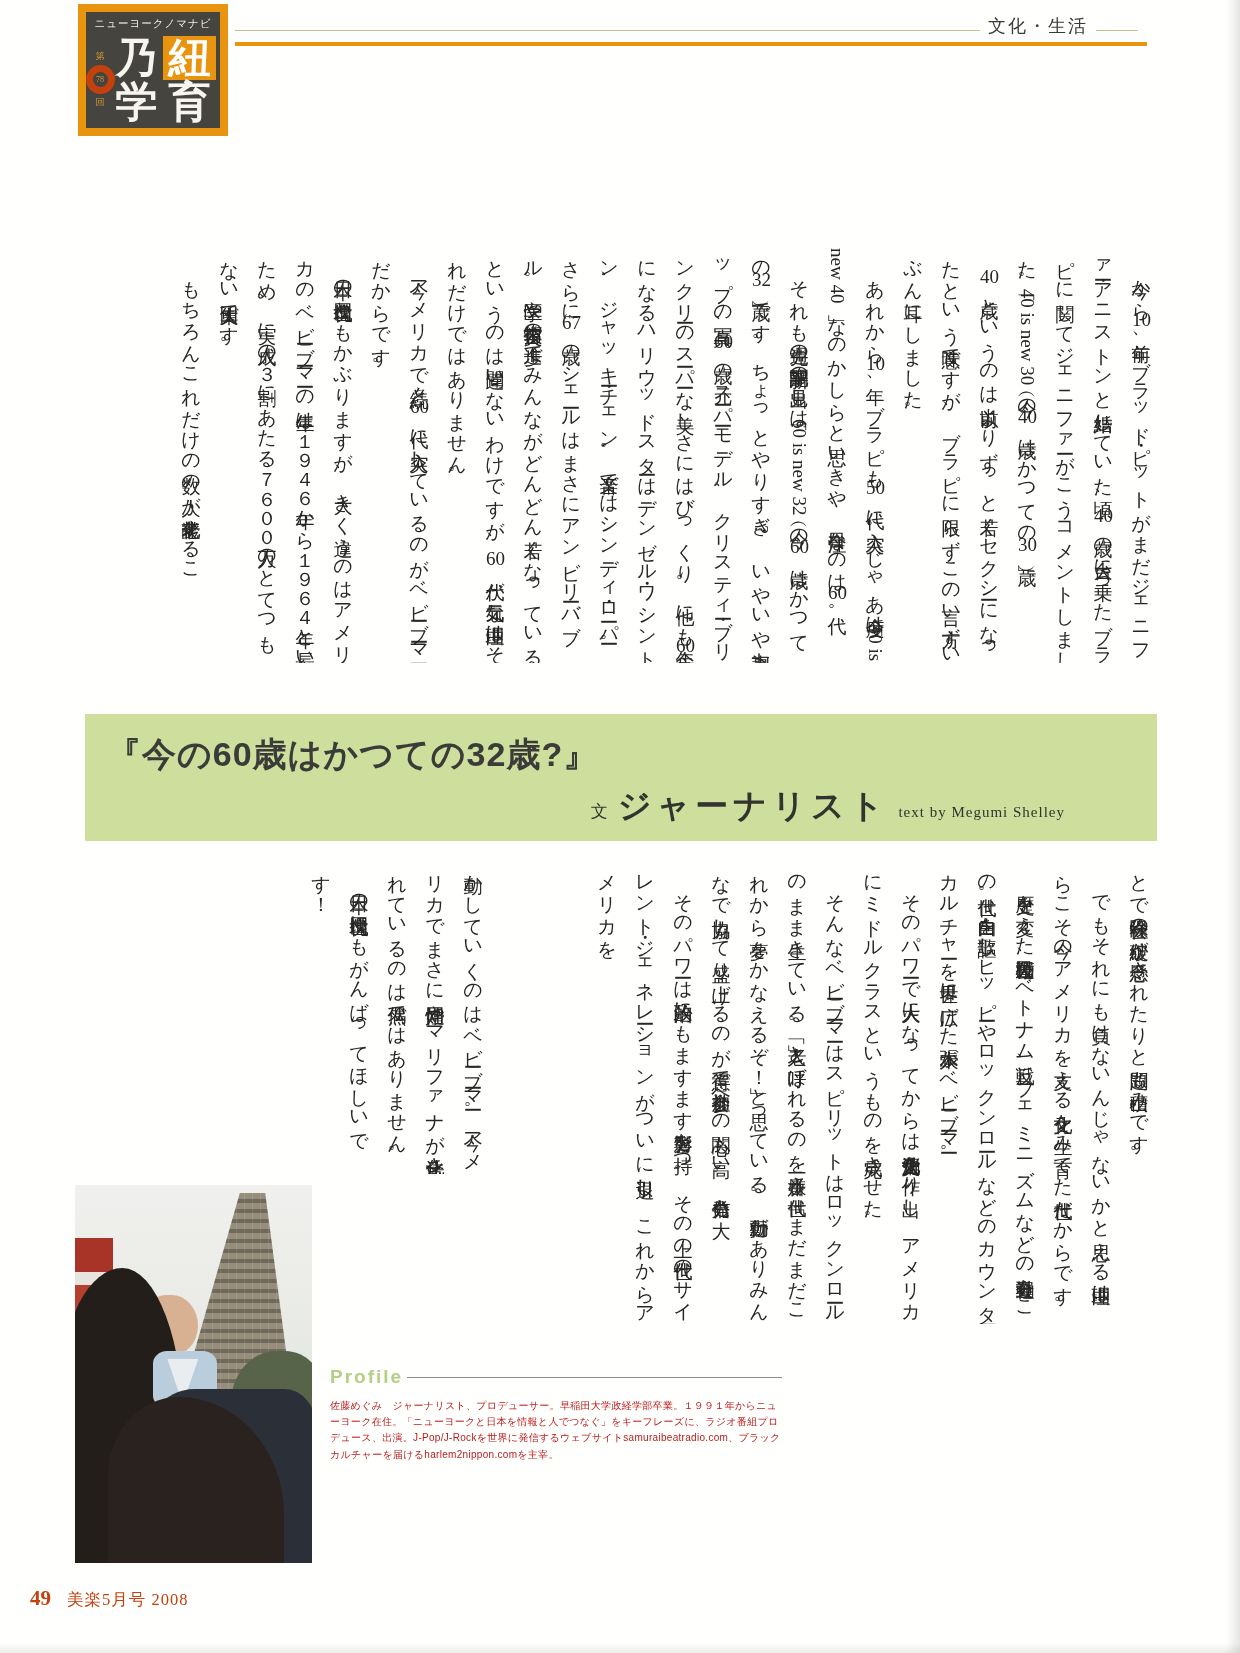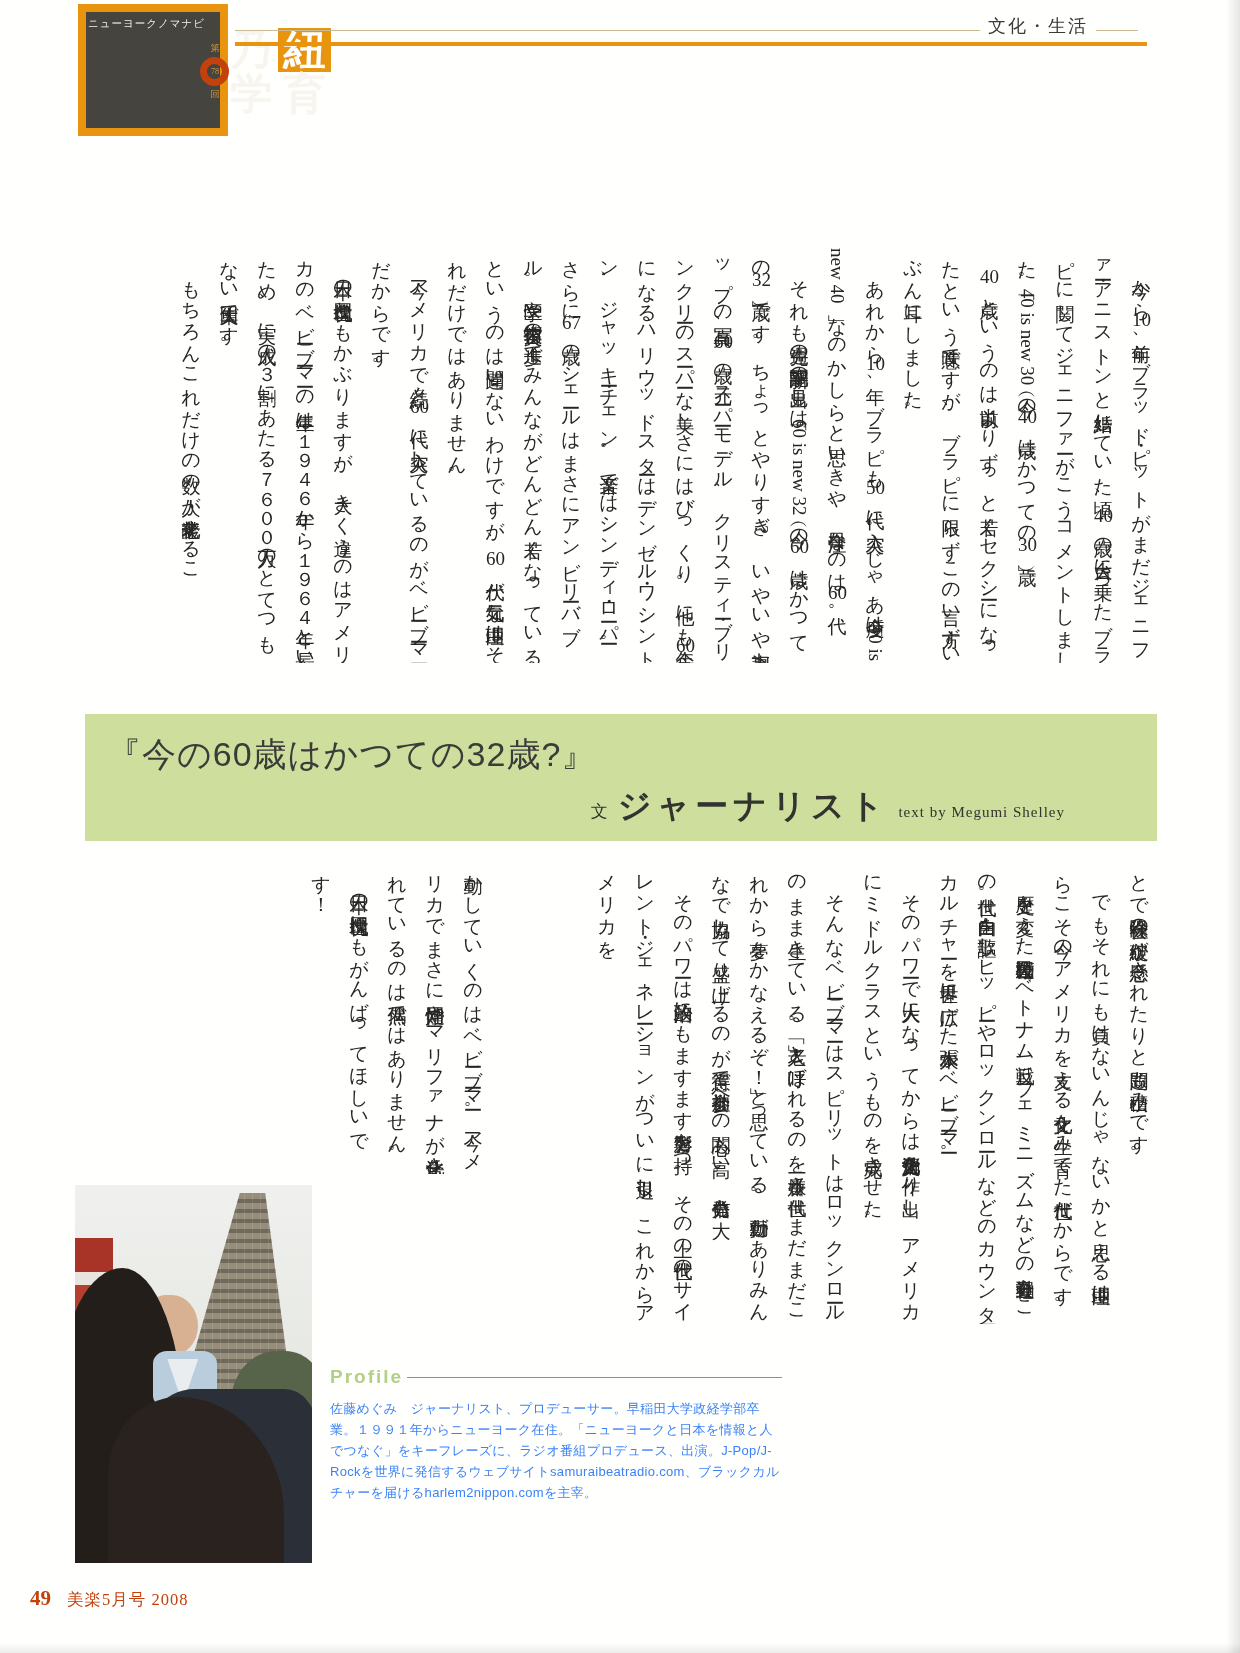--- a/index.html
+++ b/index.html
@@ -9,21 +9,21 @@
   
   .edge-right{position:absolute;right:0;top:0;width:14px;height:100%;
     background:linear-gradient(to right,rgba(0,0,0,0),rgba(0,0,0,0.10));}
   .edge-bottom{position:absolute;left:0;bottom:0;width:100%;height:10px;
     background:linear-gradient(to bottom,rgba(0,0,0,0),rgba(0,0,0,0.08));}
 
   
   .logo{position:absolute;left:78px;top:4px;width:150px;height:132px;
     background:#e8940e;box-sizing:border-box;padding:8px;}
   .logo-inner{width:100%;height:100%;background:#45443e;box-sizing:border-box;
-    padding:3px 2px;display:flex;flex-direction:row;}
+    padding:3px 2px;display:flex;flex-direction:column;}
   .logo-top{color:#f4f2ea;font-family:"Liberation Sans",sans-serif;
     font-size:10.5px;letter-spacing:1px;text-align:center;white-space:nowrap;margin-top:2px;}
   .logo-main{flex:1;display:flex;flex-direction:row;align-items:center;justify-content:center;margin-top:3px;}
   .episode{width:20px;display:flex;flex-direction:column;align-items:center;gap:2px;color:#d89a3a;
     font-size:9px;font-family:"Liberation Serif",serif;}
   .episode-circle{width:15px;height:15px;border:7px solid #c2410c;border-radius:50%;
     display:flex;align-items:center;justify-content:center;font-size:8px;line-height:1;}
   .kanji-grid{display:grid;grid-template-columns:53px 53px;grid-template-rows:44px 44px;}
   .kanji{color:#f7f5ee;font-size:42px;line-height:44px;text-align:center;font-weight:bold;
     font-family:"Liberation Serif","DejaVu Serif",serif;}
@@ -43,21 +43,21 @@
   .vtext p{margin:0;text-indent:1em;}
   .vtext p.cont{text-indent:0;}
   .tcy{text-combine-upright:all;}
   .upper-block{right:80px;top:248px;width:1072px;height:415px;}
   .lower-main{right:82px;top:862px;width:660px;height:462px;}
   .lower-side{right:748px;top:862px;width:410px;height:312px;}
 
   
   .banner{position:absolute;left:85px;top:714px;width:1072px;height:127px;background:#cdde9d;}
   .banner-title{position:absolute;left:22px;top:18px;font-family:"Liberation Sans","DejaVu Sans",sans-serif;
-    font-weight:normal;font-size:34px;color:#3b3b39;letter-spacing:1px;}
+    font-weight:bold;font-size:34px;color:#3b3b39;letter-spacing:1px;}
   .byline{position:absolute;right:92px;bottom:12px;display:flex;align-items:baseline;gap:10px;color:#33332f;}
   .byline-prefix{font-size:17px;}
   .byline-author{font-size:33px;font-weight:bold;letter-spacing:5px;
     font-family:"Liberation Serif","DejaVu Serif",serif;}
   .byline-en{font-size:15px;letter-spacing:1px;}
 
   
   .photo{position:absolute;left:75px;top:1185px;width:237px;height:378px;overflow:hidden;
     background:linear-gradient(180deg,#f0f1ee 0%,#e4e6e1 60%,#dcded8 100%);}
   .building{position:absolute;left:24%;top:2%;width:76%;height:100%;
@@ -83,21 +83,21 @@
     clip-path:polygon(0 0,100% 0,50% 100%);}
   .woman-jacket{position:absolute;left:26%;top:54%;width:76%;height:60%;background:#2b3038;
     border-radius:32% 18% 0 0;}
 
   
   .profile{position:absolute;left:330px;top:1366px;width:452px;
     font-family:"Liberation Sans","DejaVu Sans",sans-serif;}
   .profile-head{display:flex;align-items:center;gap:4px;}
   .profile-label{color:#b4cf86;font-weight:bold;font-size:19px;letter-spacing:2px;}
   .profile-line{flex:1;height:1px;background:#8f8f8b;}
-  .profile-text{margin-top:10px;font-size:13px;line-height:1.62;color:#3b82f6;letter-spacing:0.3px;}
+  .profile-text{margin-top:10px;font-size:10px;line-height:1.62;color:#b91c1c;letter-spacing:0.3px;}
 
   
   .footer{position:absolute;left:30px;top:1586px;display:flex;align-items:baseline;gap:16px;color:#c2410c;}
   .page-num{font-size:21px;font-weight:bold;}
   .issue{font-size:16.5px;letter-spacing:1px;}
 </style>
 </head>
 <body>
 
 <div class="page">

